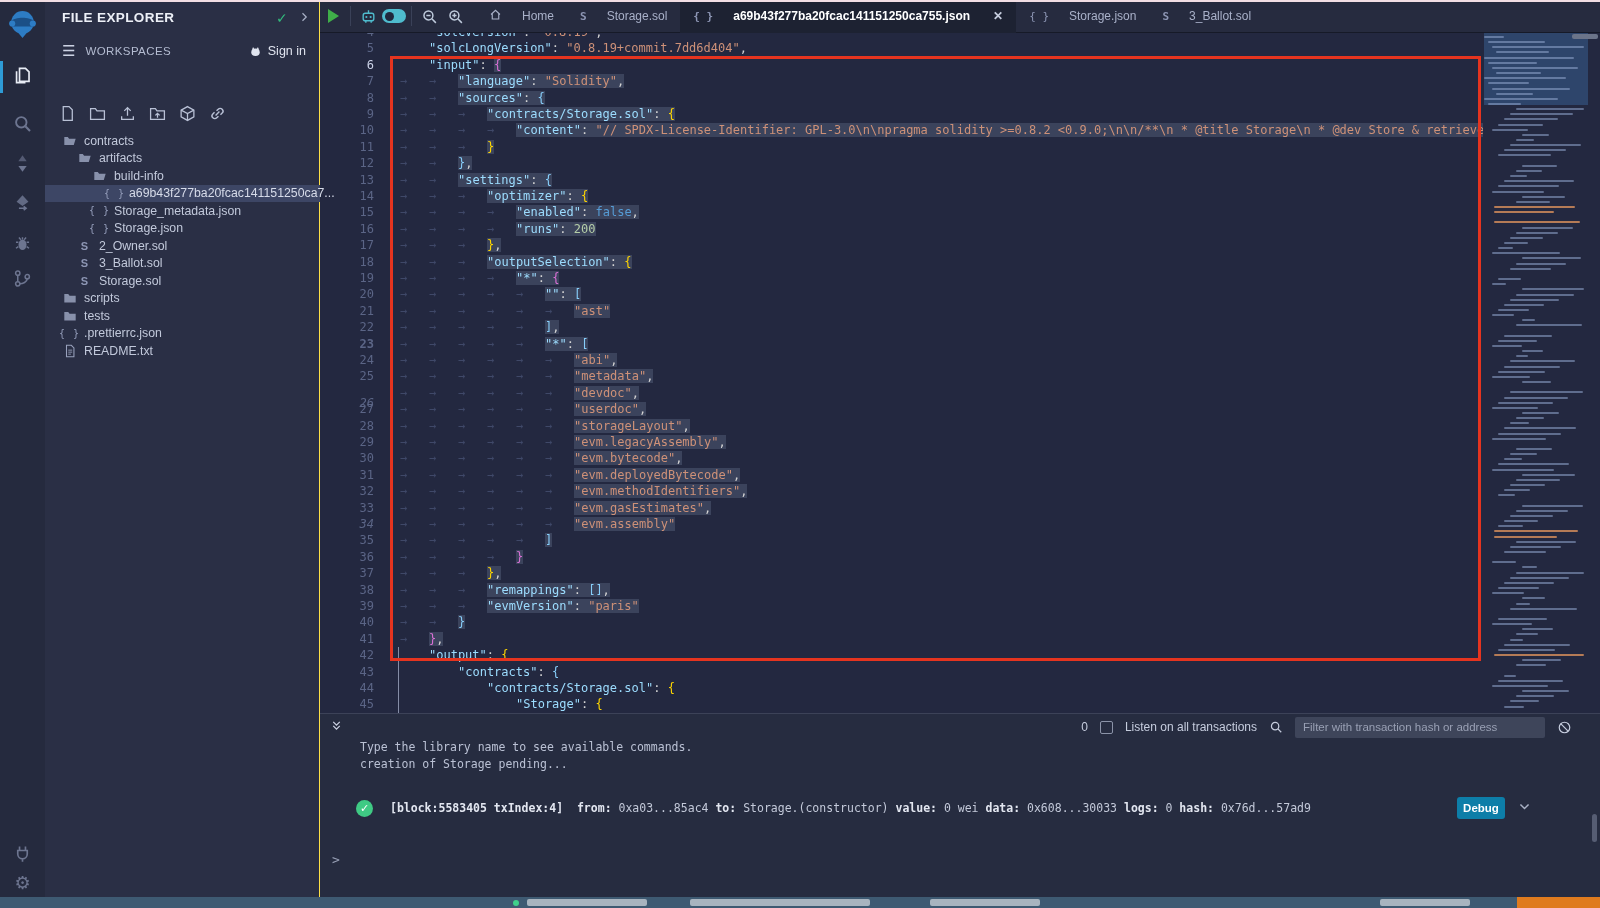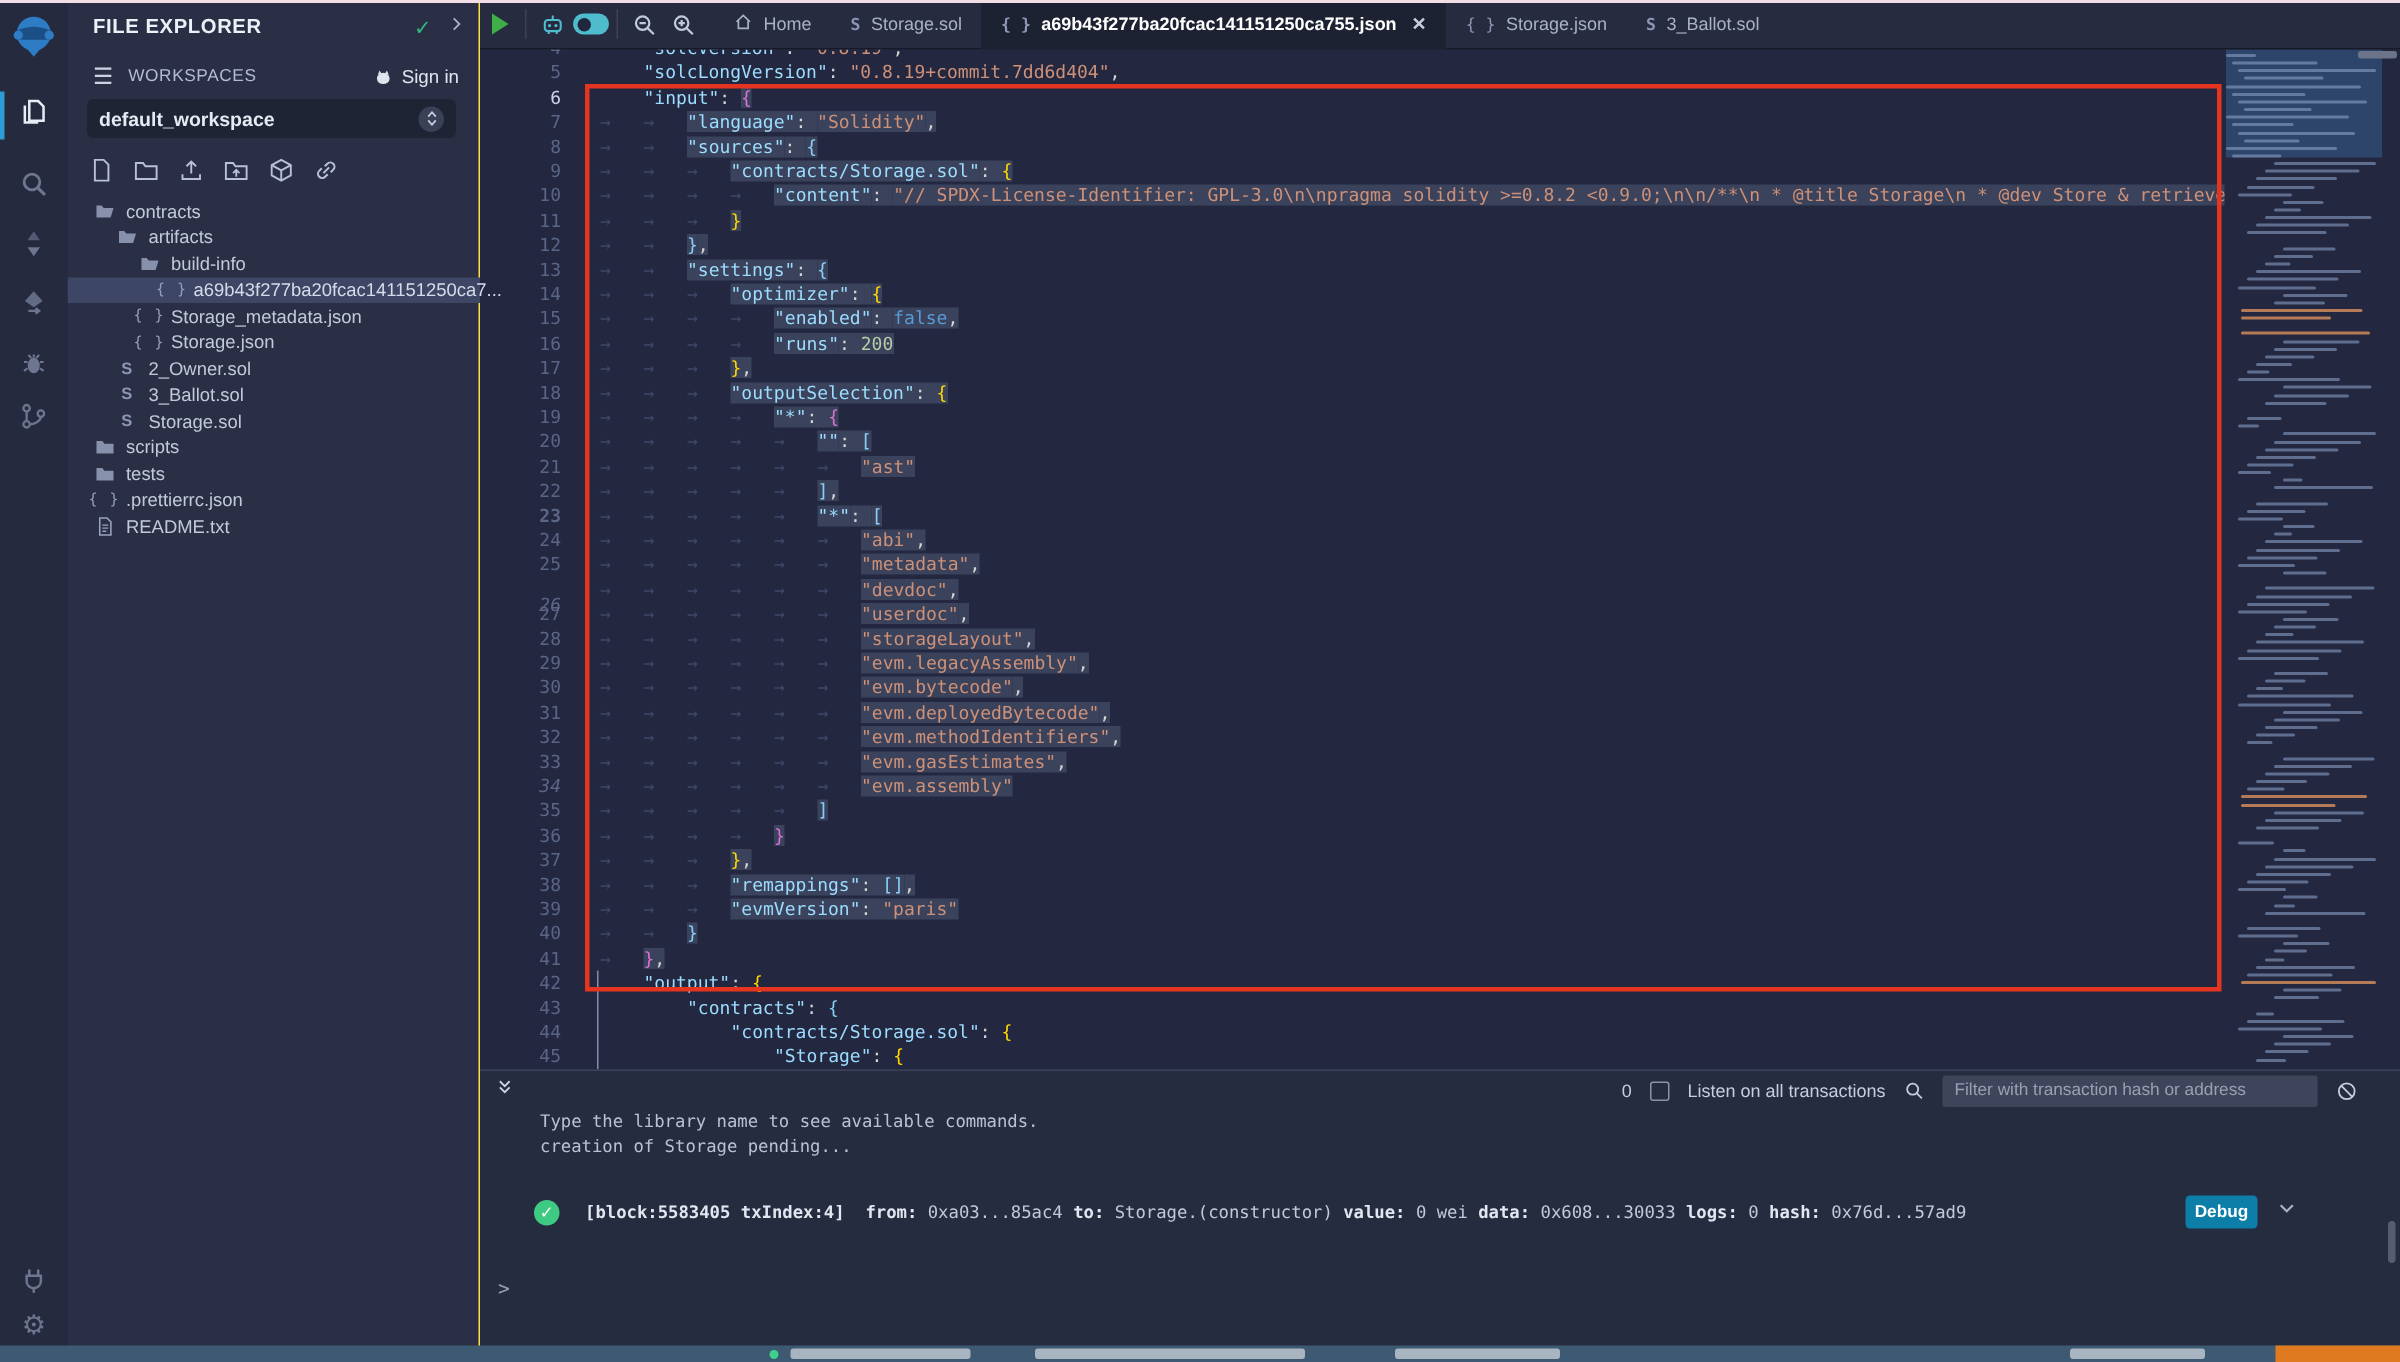--- a/index.html
+++ b/index.html
@@ -59,21 +59,21 @@
             border-bottom:1px solid #161a28; display:flex; align-items:center; }
   .tb-tools { display:flex; align-items:center; height:33px; }
   .tbtn { display:flex; align-items:center; justify-content:center; width:26px; height:33px; cursor:pointer; }
   .tb-sep { width:1px; height:20px; background:#3a4158; margin:0 4px; }
   .play-tri { width:0; height:0; border-left:11px solid #3fae49; border-top:7px solid transparent;
               border-bottom:7px solid transparent; }
   .ai-toggle { width:24px; height:14px; border-radius:8px; background:#4fbcce; position:relative; cursor:pointer; }
   .ai-toggle .knob { position:absolute; left:3px; top:2.5px; width:9px; height:9px; border-radius:50%; background:#20273c; }
   .tbtn svg { width:17px; height:17px; }
   #tabs { display:flex; height:33px; margin-left:8px; }
-  .tab { display:flex; align-items:center; gap:7px; padding:0 13px; height:33px;
+  .tab { display:flex; align-items:center; gap:20px; padding:0 13px; height:33px;
          font-size:12px; color:#a9b1c9; cursor:pointer; white-space:nowrap; }
   .tab.active { background:#1d2232; color:#ffffff; font-weight:bold; }
   .tab .ticn { color:#8d96b4; font-family:"DejaVu Sans Mono",monospace; font-size:11px; }
   .tab svg { width:13px; height:13px; }
   .tab .close { font-size:12px; color:#c6cdde; margin-left:3px; cursor:pointer; }
 
   
   #editor { position:absolute; left:0; top:33px; width:1280px; height:680px;
             background:#232840; overflow:hidden; }
   .gutter-num { position:absolute; left:0; width:54px; height:16.4px; text-align:right;
@@ -216,28 +216,20 @@
     </div>
     <div class="ws-row">
       <span class="ws-burger">☰</span>
       <span class="ws-label">WORKSPACES</span>
       <span class="signin">
         <svg width="15" height="13" viewBox="0 0 16 16">
           <path d="M3.5 6 5 2.5 6.5 5M12.5 6 11 2.5 9.5 5" fill="currentColor"></path>
           <ellipse cx="8" cy="9" rx="5.2" ry="4.6" fill="currentColor"></ellipse>
         </svg>
         <span>Sign in</span>
-      </span>
-    </div>
-    <div class="ws-select">
-      <span class="name">default_workspace</span>
-      <span class="ws-badge">
-        <svg width="8" height="10" viewBox="0 0 8 12">
-            <path d="M1 4.5 4 1l3 3.5M1 7.5 4 11l3-3.5" fill="none" stroke="currentColor" stroke-width="1.4"></path>
-          </svg>
       </span>
     </div>
     <div class="fe-tools" id="fe-tools">
         <span><svg viewBox="0 0 16 16" style="width: 17px; height: 17px;">
             <path d="M4 1.5h5.5l3 3V14.5H4z" fill="none" stroke="currentColor" stroke-width="1.2"></path>
           </svg></span>
         <span><svg viewBox="0 0 16 16" style="width: 17px; height: 17px;">
             <path d="M1.5 3.5h4.5l1.5 2h7v8h-13z" fill="none" stroke="currentColor" stroke-width="1.2"></path>
           </svg></span>
         <span><svg viewBox="0 0 16 16" style="width: 17px; height: 17px;">

